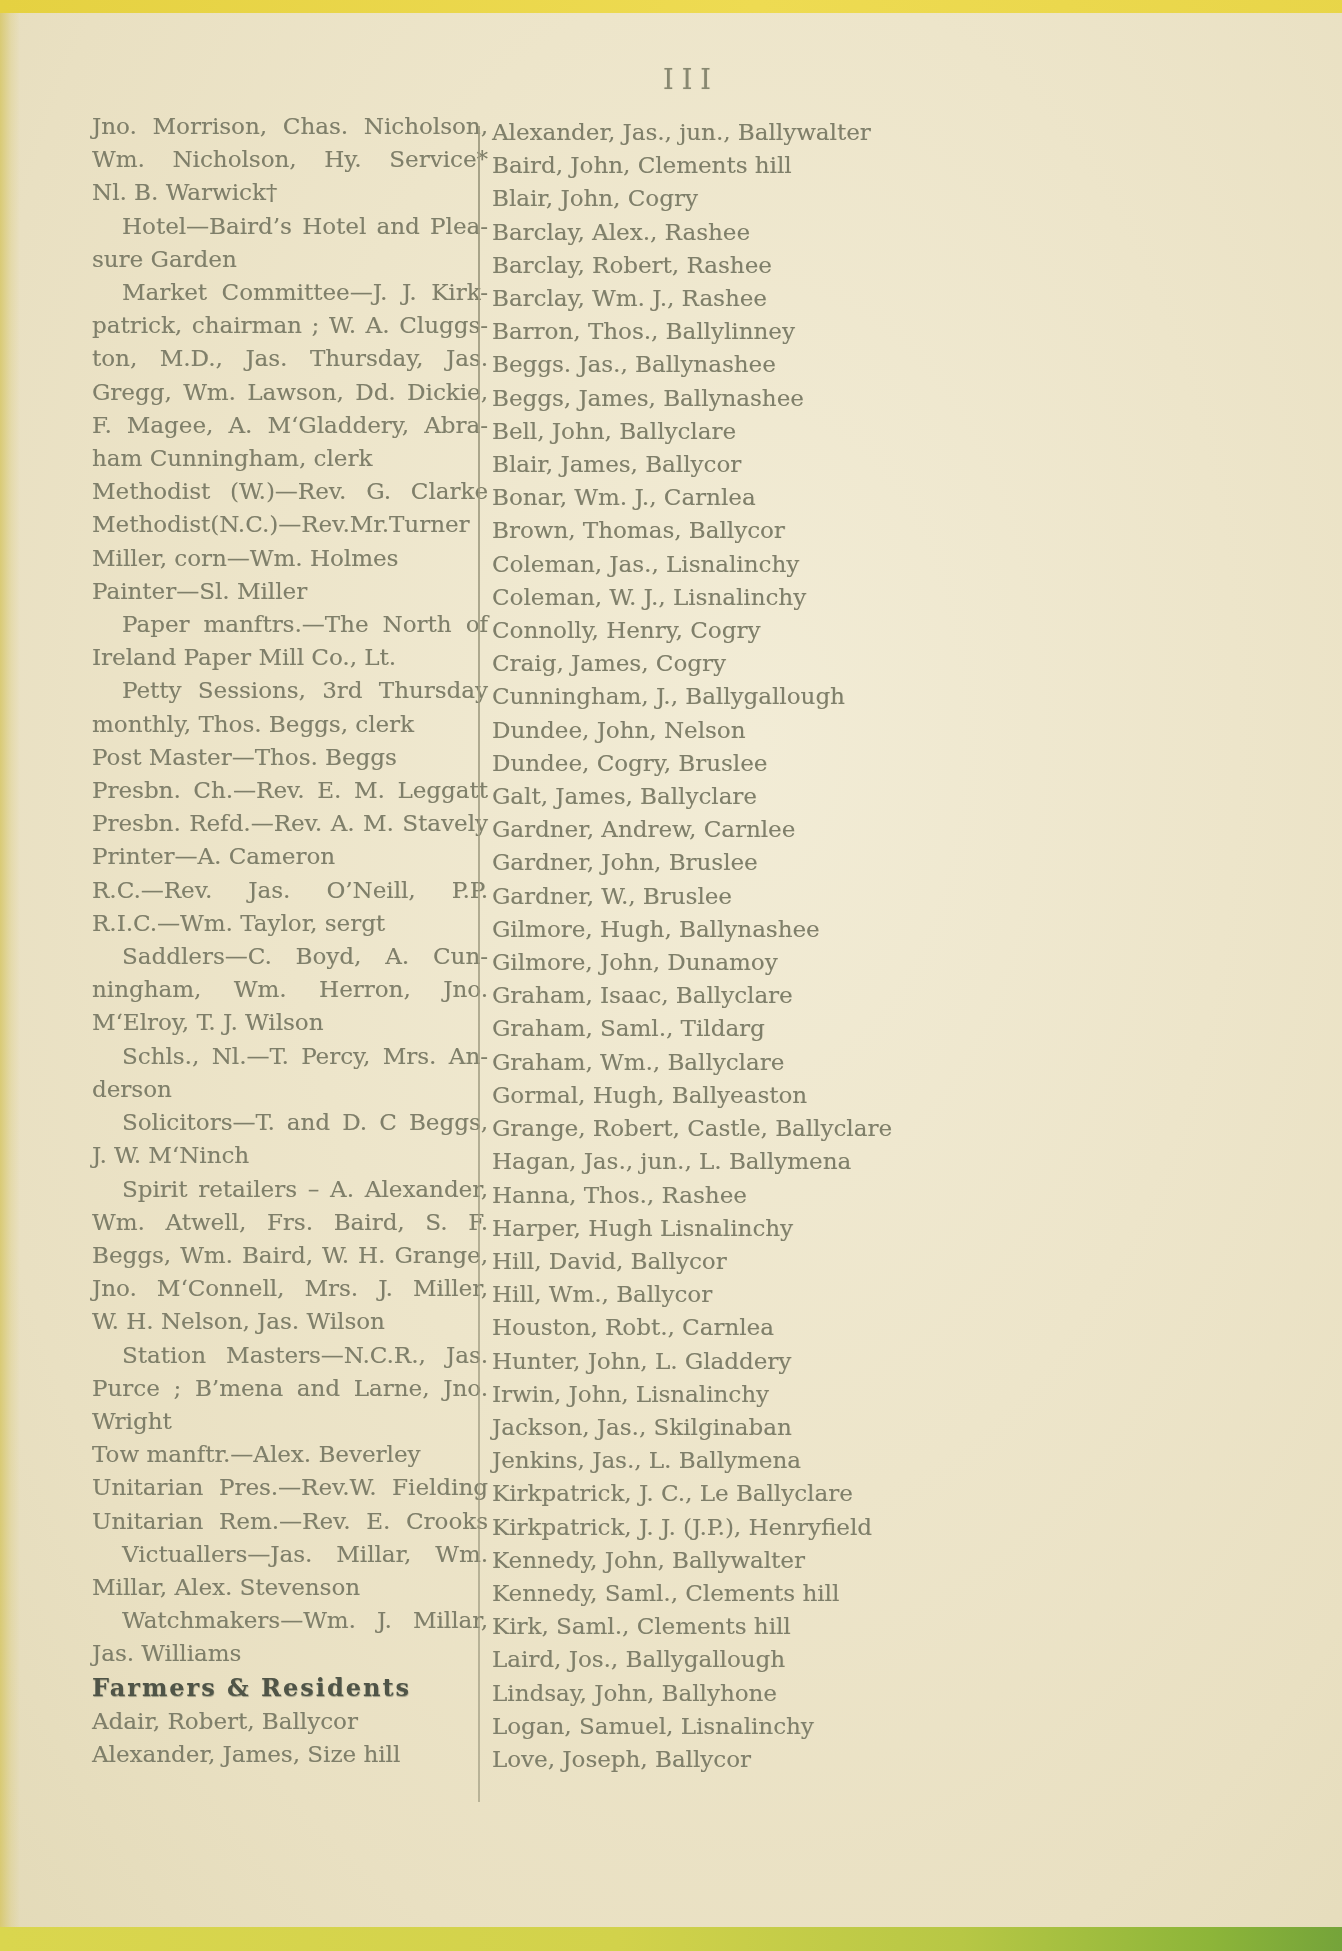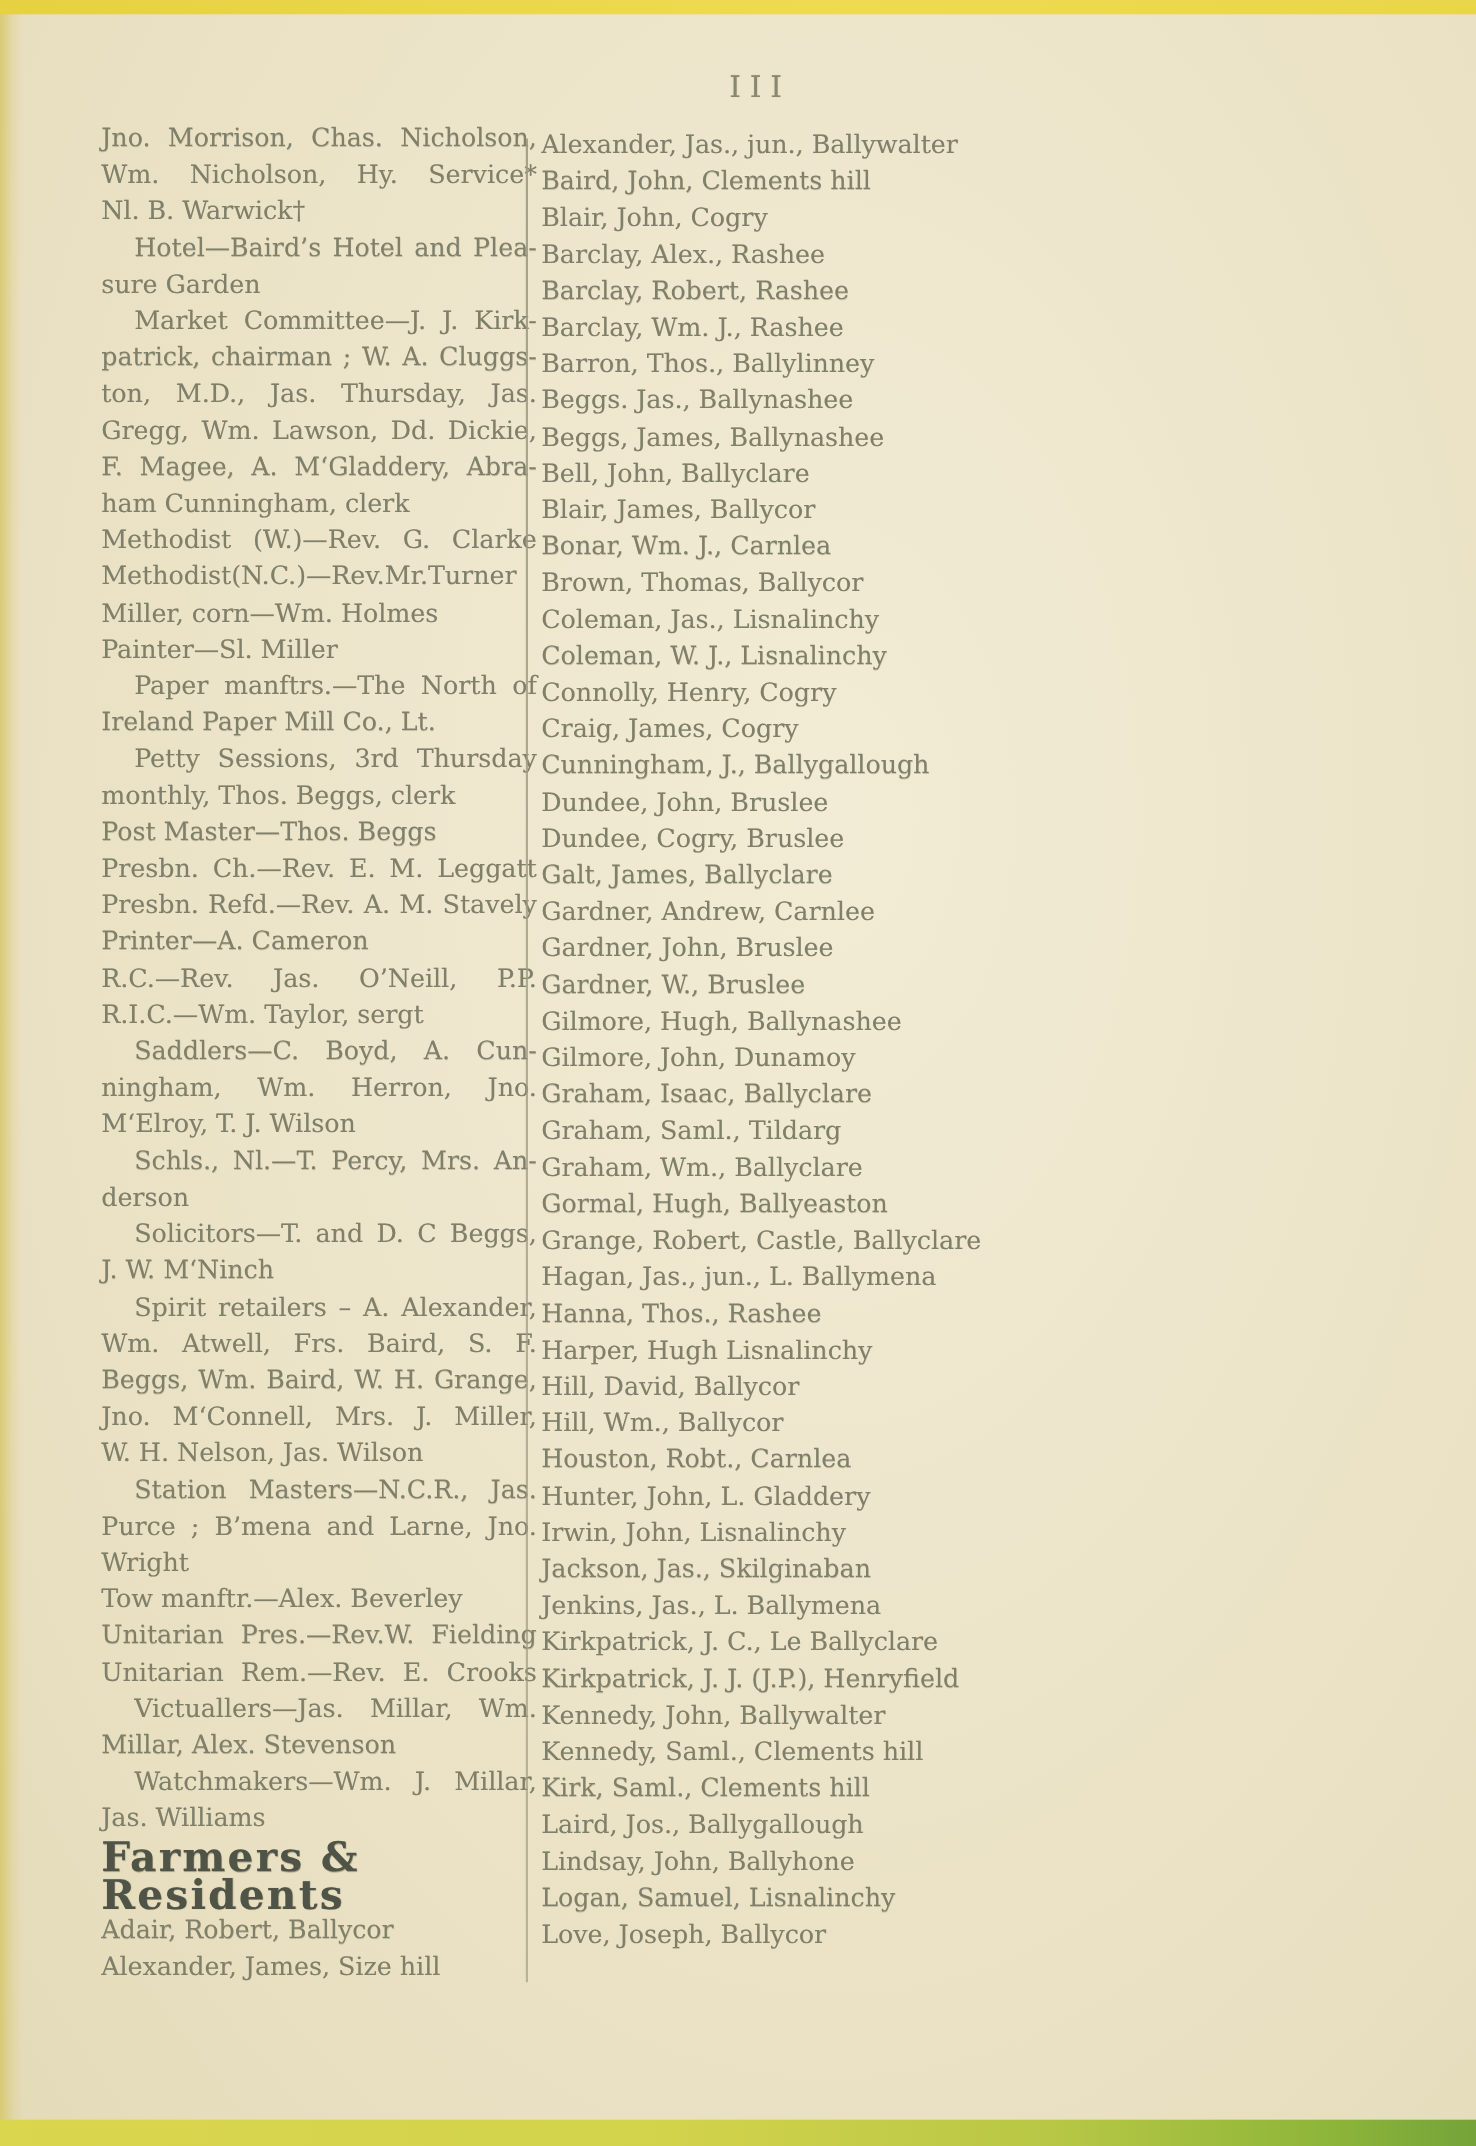--- a/index.html
+++ b/index.html
@@ -28,21 +28,21 @@
   .rule{position:absolute;left:478px;top:126px;width:2px;height:1676px;
     background:linear-gradient(180deg,rgba(158,154,128,.9),rgba(158,154,128,.65));}
   .col{position:absolute;font-size:23px;line-height:33.2px;
     text-shadow:0.3px 0.3px 0.5px rgba(118,118,92,.35);}
   .col-left{left:92px;top:110px;width:396px;}
   .col-right{left:492px;top:116px;width:452px;}
   .line{min-height:33.2px;text-align:left;}
   .line.indent{padding-left:30px;}
   .line.just{text-align:justify;text-align-last:justify;}
   .line.bold-heading{
-    font-weight:bold;font-size:37px;line-height:34px;letter-spacing:2px;
+    font-weight:bold;font-size:24px;line-height:34px;letter-spacing:2px;
     color:#4f5447;text-shadow:0.5px 0.5px 0.8px rgba(70,75,60,.45);
   }
 </style>
 </head>
 <body>
 
 <div class="page">
   <div class="edge edge-left"></div>
   <div class="edge edge-right"></div>
   <div class="edge edge-top"></div>
@@ -115,21 +115,21 @@
       <div class="line">Beggs, James, Ballynashee</div>
       <div class="line">Bell, John, Ballyclare</div>
       <div class="line">Blair, James, Ballycor</div>
       <div class="line">Bonar, Wm. J., Carnlea</div>
       <div class="line">Brown, Thomas, Ballycor</div>
       <div class="line">Coleman, Jas., Lisnalinchy</div>
       <div class="line">Coleman, W. J., Lisnalinchy</div>
       <div class="line">Connolly, Henry, Cogry</div>
       <div class="line">Craig, James, Cogry</div>
       <div class="line">Cunningham, J., Ballygallough</div>
-      <div class="line">Dundee, John, Bruslee</div>
+      <div class="line">Dundee, John, Nelson</div>
       <div class="line">Dundee, Cogry, Bruslee</div>
       <div class="line">Galt, James, Ballyclare</div>
       <div class="line">Gardner, Andrew, Carnlee</div>
       <div class="line">Gardner, John, Bruslee</div>
       <div class="line">Gardner, W., Bruslee</div>
       <div class="line">Gilmore, Hugh, Ballynashee</div>
       <div class="line">Gilmore, John, Dunamoy</div>
       <div class="line">Graham, Isaac, Ballyclare</div>
       <div class="line">Graham, Saml., Tildarg</div>
       <div class="line">Graham, Wm., Ballyclare</div>

